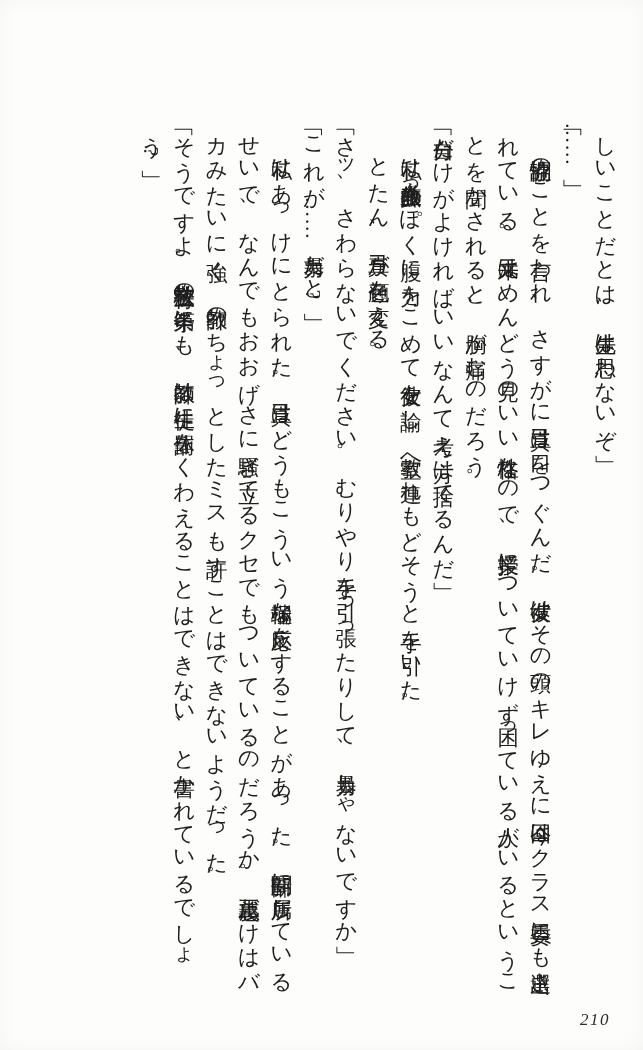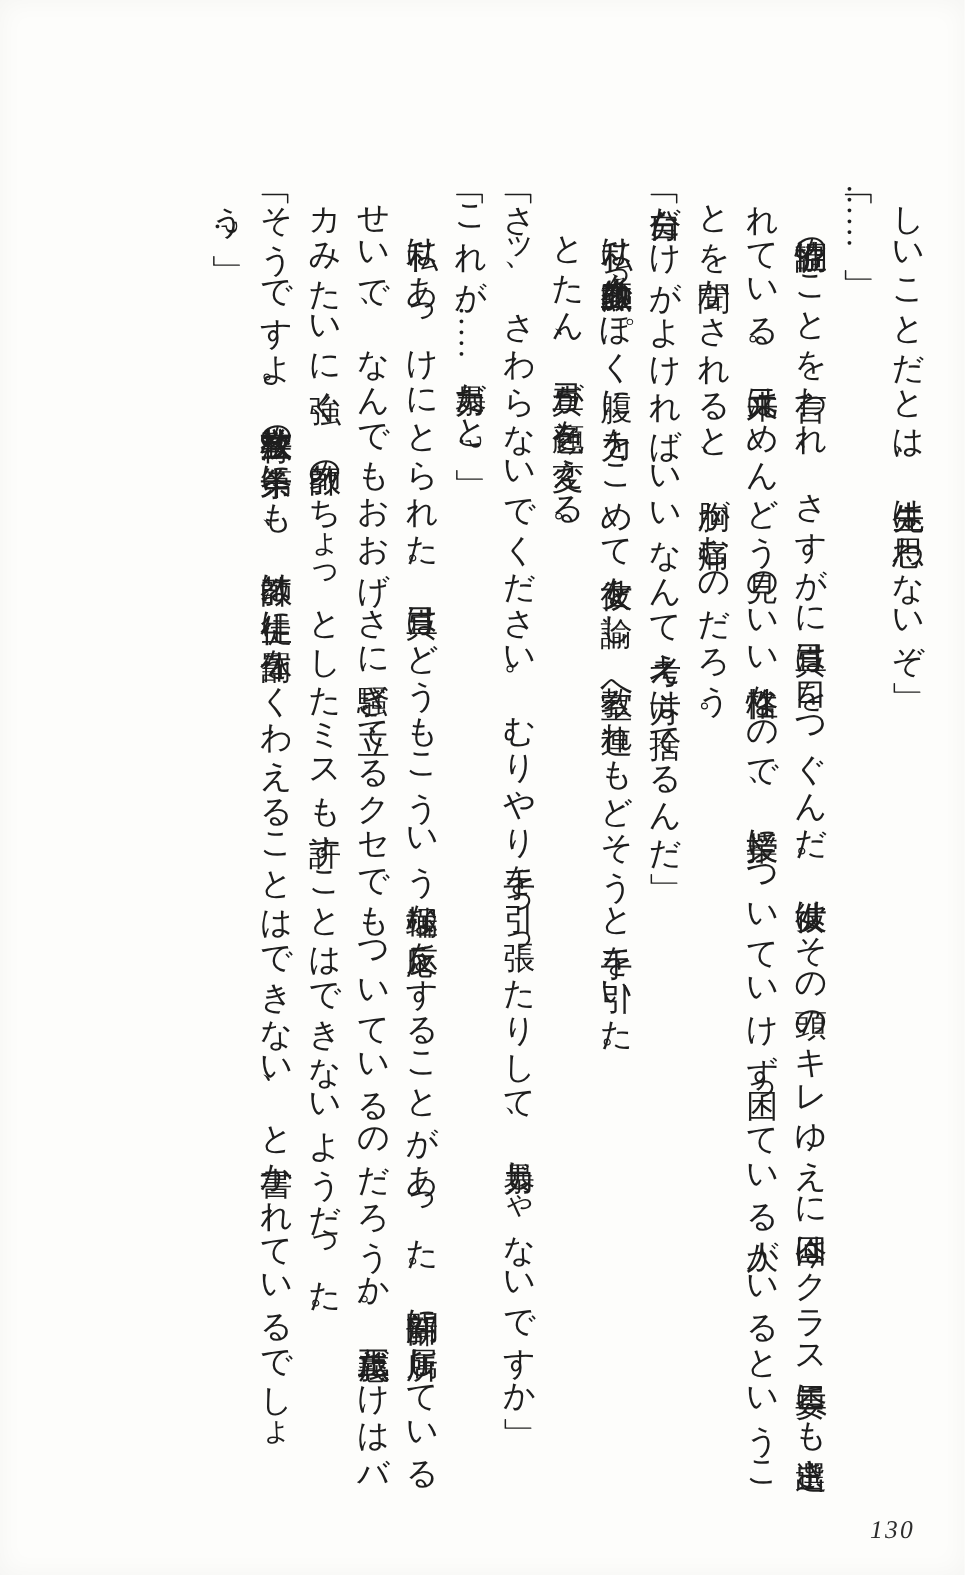--- a/index.html
+++ b/index.html
@@ -60,14 +60,14 @@
       <p class="">「……」</p>
       <p class="indent">協調性のことを言われ、さすがに真弓は口をつぐんだ。彼女はその頭のキレゆえに今回はクラス委員にも選出されている。元来はめんどう見のいい性格なので、授業についていけず困っている人がいるということを聞かされると、胸が痛むのだろう。</p>
       <p class="">「自分だけがよければいいなんて考え方は捨てるんだ」</p>
       <p class="indent">私は少々熱血教師っぽく腹に力をこめて彼女を諭し、教室へ連れもどそうと手を引いた。</p>
       <p class="indent">とたん、真弓が顔色を変える。</p>
       <p class="">「さッ、さわらないでください。むりやり手を引っ張ったりして、暴力じゃないですか」</p>
       <p class="">「これが……暴力だと?」</p>
       <p class="indent">私はあっけにとられた。真弓はどうもこういう極端な反応をすることがあった。新聞部に所属しているせいで、なんでもおおげさに騒ぎ立てるクセでもついているのだろうか。正義感だけはバカみたいに強く、教師のちょっとしたミスも許すことはできないようだった。</p>
       <p class="">「そうですよ。学校教育法の第十一条にも、教師は生徒に体罰をくわえることはできない、と書かれているでしょう?」</p>
     </div>
-  <div class="page-number">130</div>
+  <div class="page-number">210</div>
 </div>
 
 </body></html>

